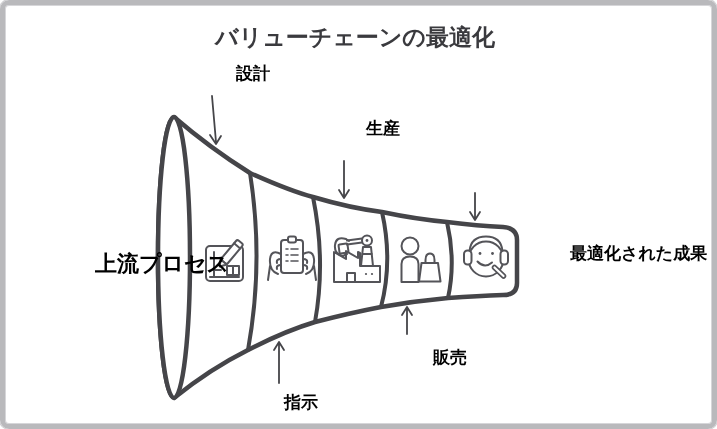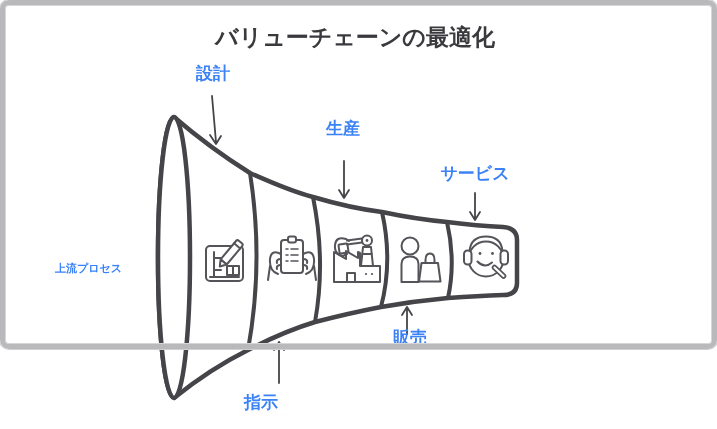--- a/index.html
+++ b/index.html
@@ -1,32 +1,32 @@
 <!DOCTYPE html>
 <html><head>
 <meta charset="utf-8">
 <style>
   html,body{margin:0;padding:0;background:#ffffff;}
   body{width:717px;height:429px;position:relative;overflow:hidden;
        font-family:"Liberation Sans", sans-serif;}
-  .canvas{position:absolute;inset:0;width:717px;height:349px;}
+  .canvas{position:absolute;inset:0;width:717px;height:429px;}
   .frame-border{position:absolute;inset:0;border:5px solid #b9b9bc;border-radius:9px;
        box-shadow:0 0 0 1px #d6d6d9 inset, 0 0 0 1px #cfcfd2;pointer-events:none;}
   svg.diagram{position:absolute;left:0;top:0;}
-  .lbl{position:absolute;font-weight:700;color:#3b82f6;white-space:nowrap;
-       font-size:17px;line-height:1.15;}
+  .lbl{position:absolute;font-weight:700;color:#000000;white-space:nowrap;
+       font-size:17px;line-height:1.15;margin-left:40px;}
   .lbl.centered{transform:translateX(-50%);}
   .title{position:absolute;left:355px;top:22px;transform:translateX(-50%);
        font-size:23px;font-weight:700;color:#3a3a3e;white-space:nowrap;}
   .lbl-design{left:213px;top:64px;}
   .lbl-production{left:343px;top:119px;}
   .lbl-service{left:475px;top:164px;}
   .lbl-instruction{left:261px;top:393px;}
-  .lbl-sales{left:410px;top:328px;}
-  .lbl-upstream{left:55px;top:262px;font-size:11px;}
+  .lbl-sales{left:410px;top:348px;}
+  .lbl-upstream{left:55px;top:251px;font-size:22px;}
   .lbl-outcome{left:530px;top:244px;}
 </style>
 </head>
 <body>
 
 <div class="canvas">
 
   <svg class="diagram" width="717" height="429" viewBox="0 0 717 429">
     <g stroke="#454549" fill="none" stroke-linecap="round" stroke-linejoin="round">
 
@@ -117,18 +117,18 @@
       </g>
     </g>
   </svg>
 
   <div class="title">バリューチェーンの最適化</div>
 
   <div class="lbl centered lbl-design">設計</div>
   <div class="lbl centered lbl-instruction">指示</div>
   <div class="lbl centered lbl-production">生産</div>
   <div class="lbl centered lbl-sales">販売</div>
-  <div class="lbl centered lbl-service">サービス</div>
 
   <div class="lbl lbl-upstream">上流プロセス</div>
+  <div class="lbl lbl-outcome">最適化された成果</div>
 
   <div class="frame-border"></div>
 </div>
 
 </body></html>

